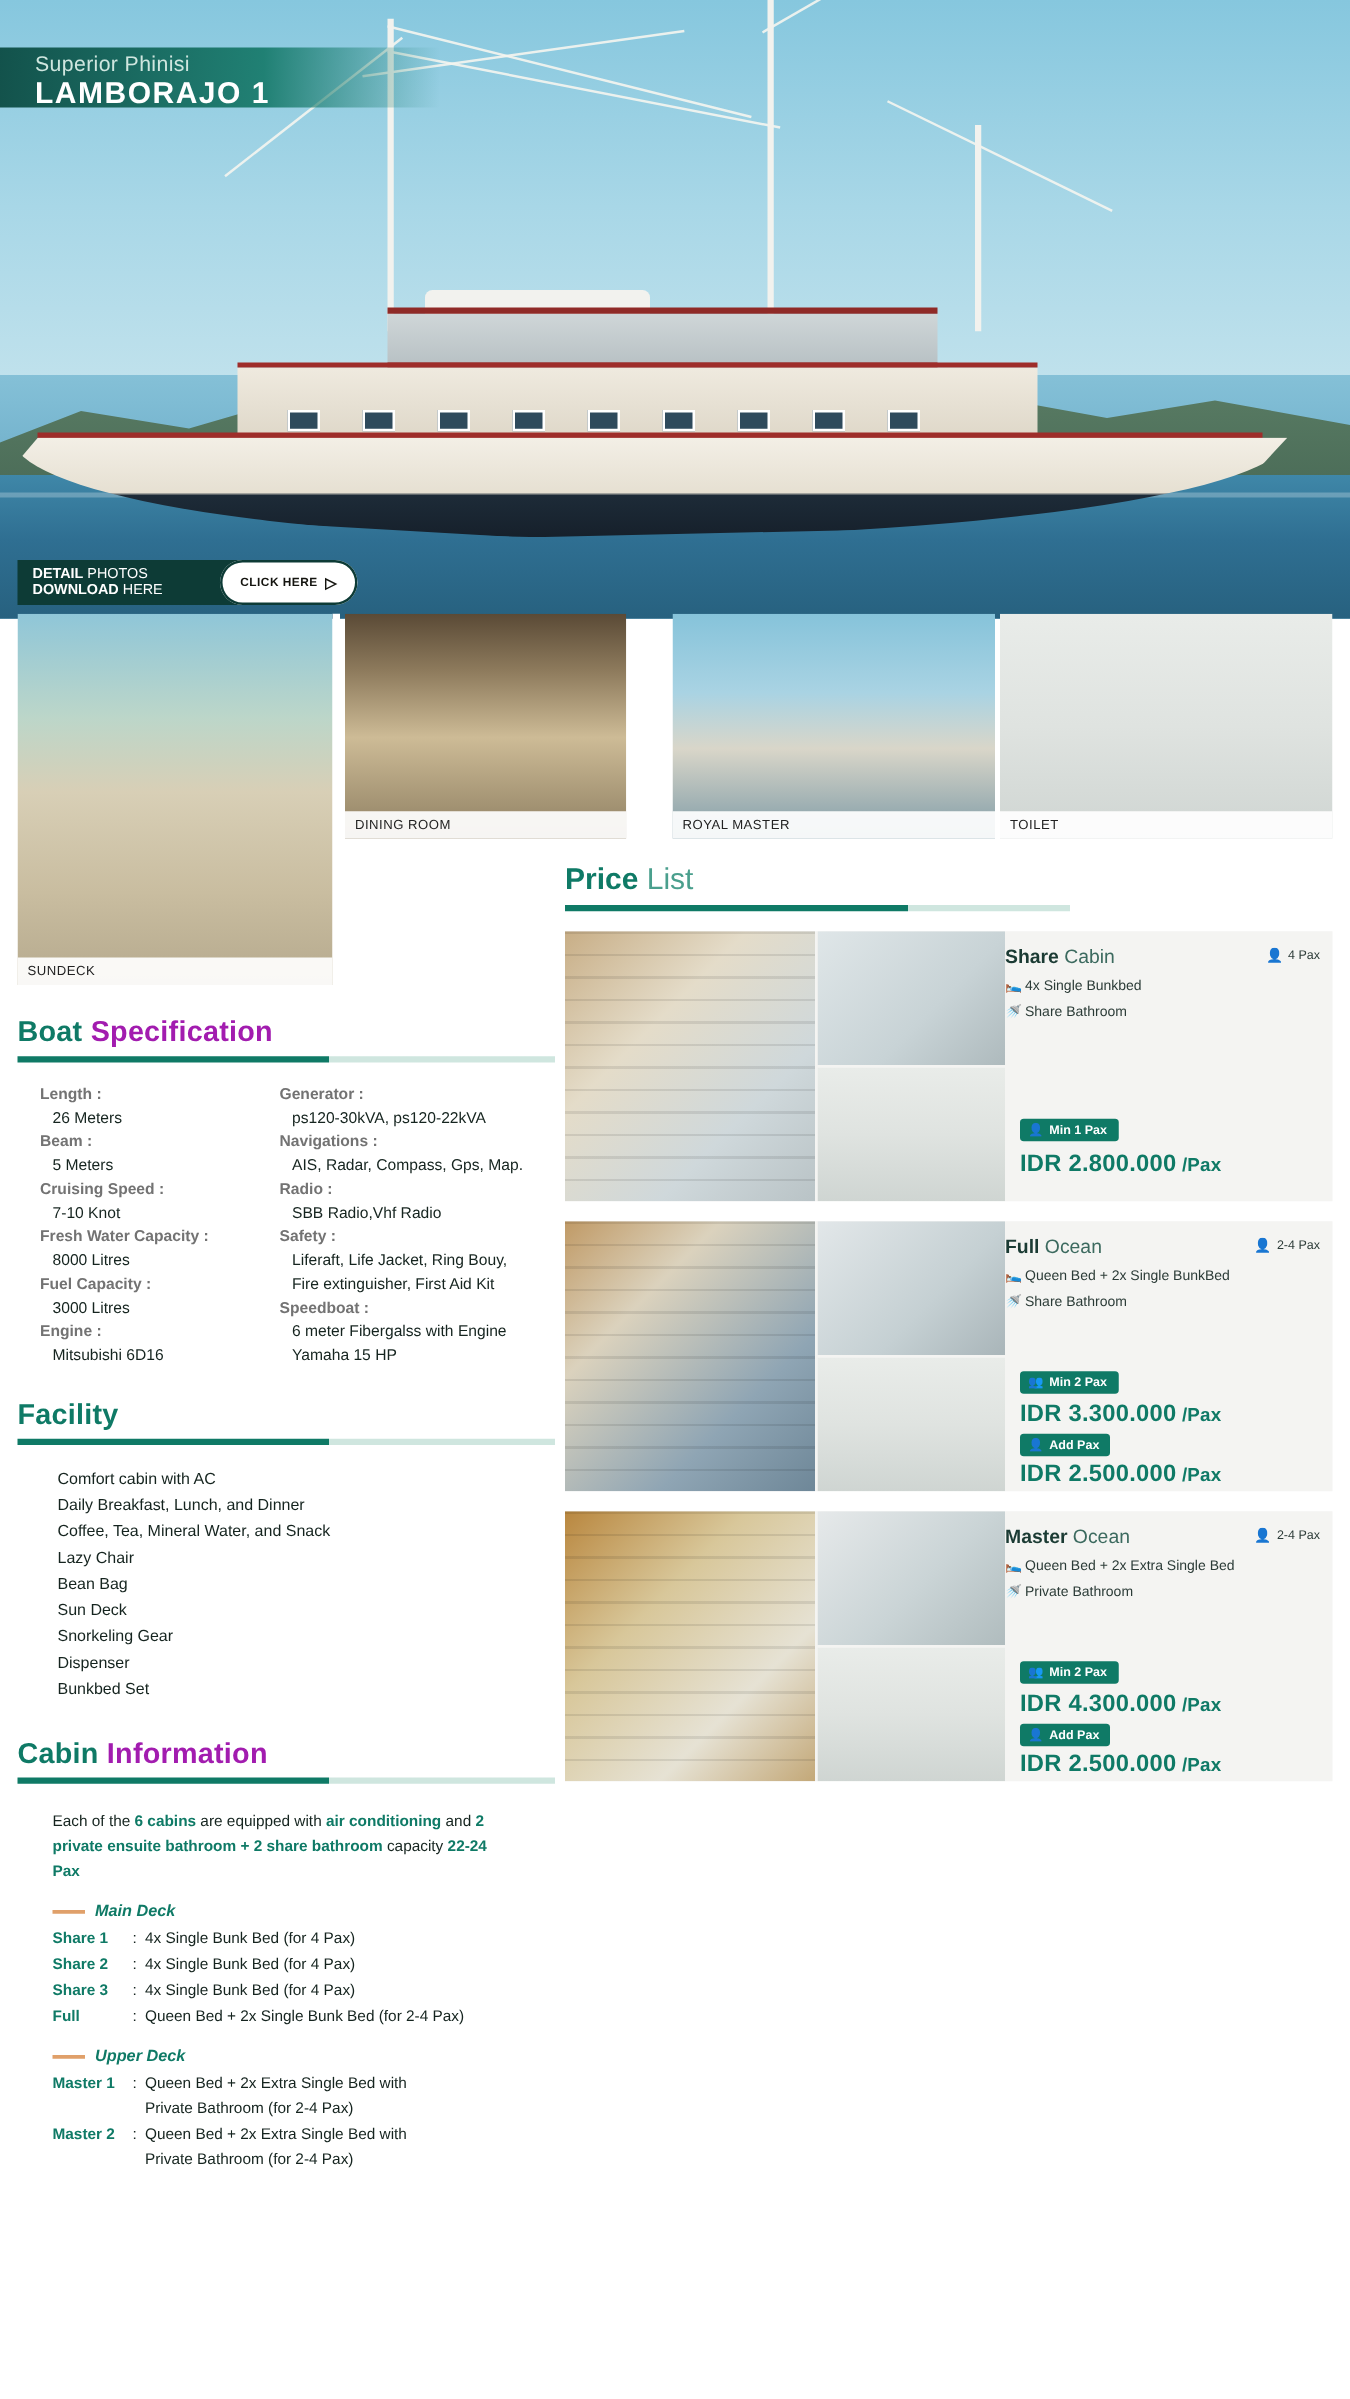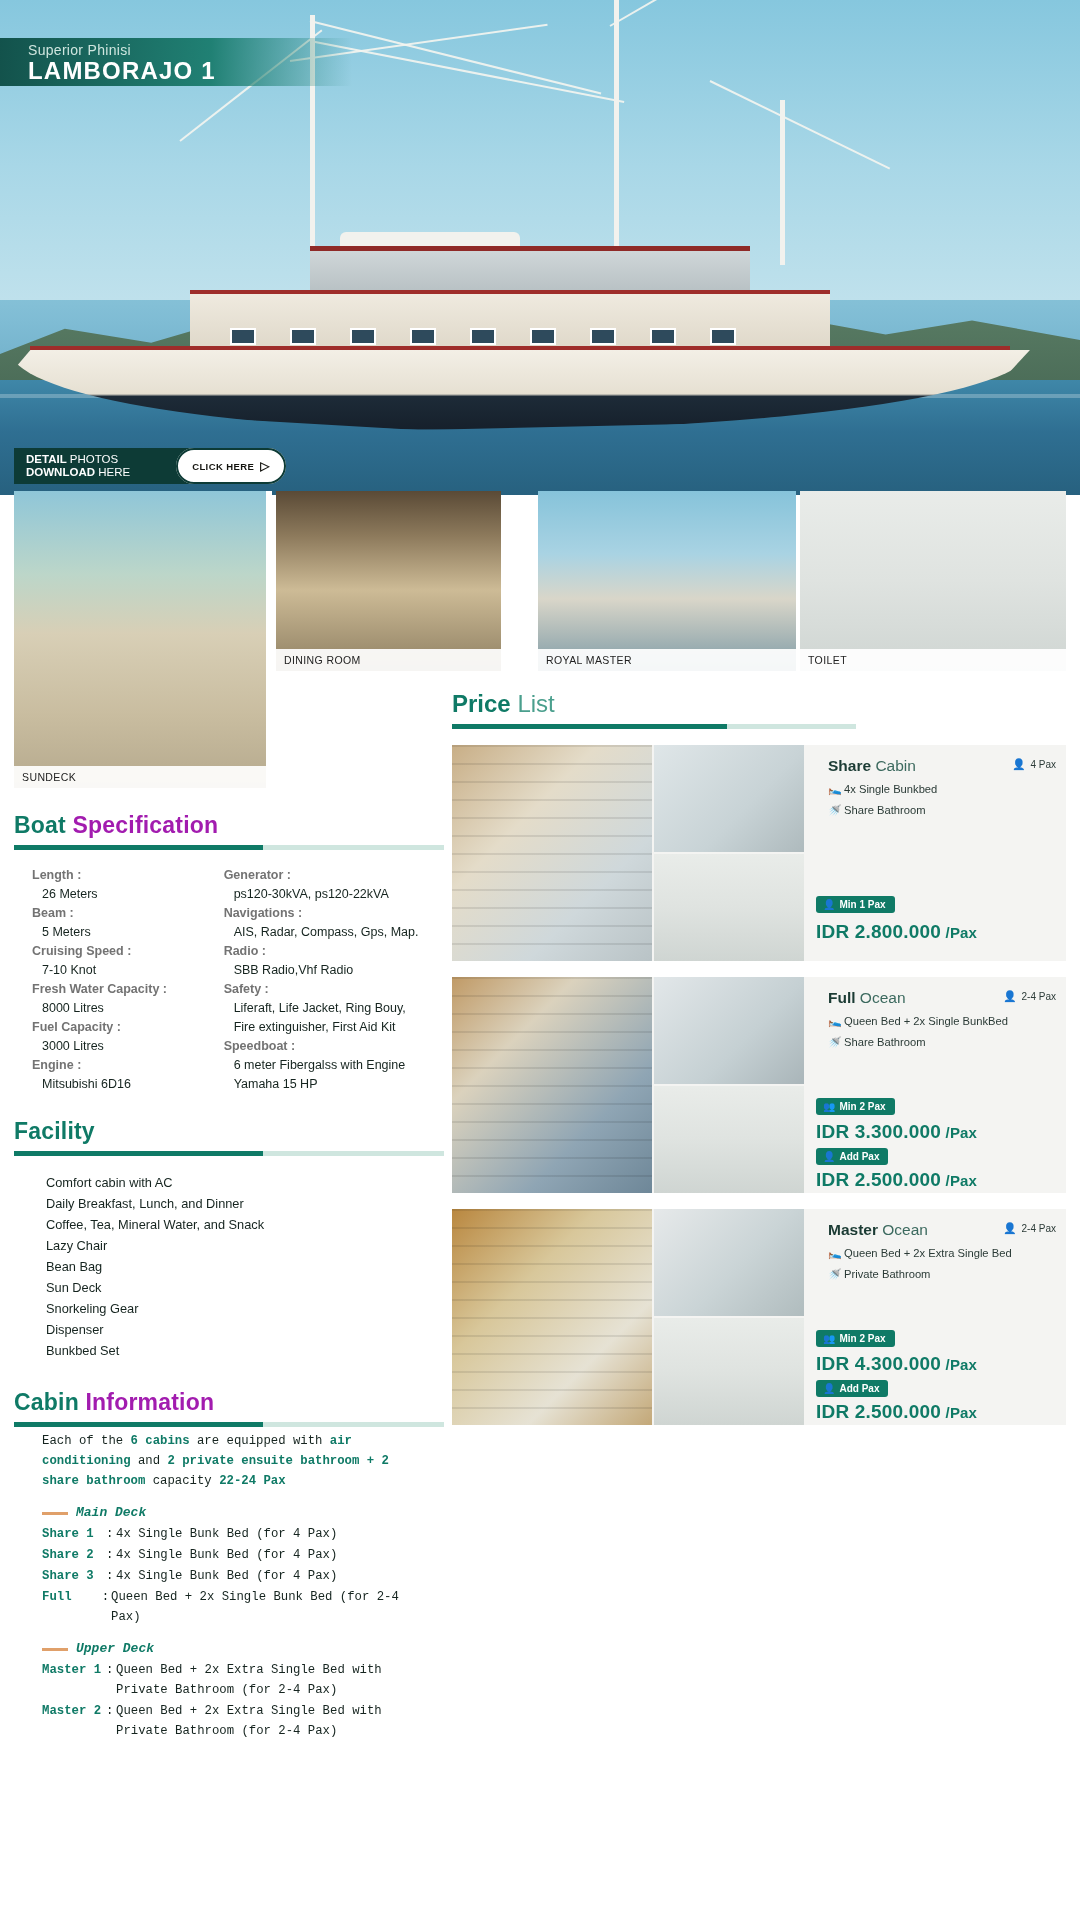--- a/index.html
+++ b/index.html
@@ -80,21 +80,21 @@
   }
   .rig i {
     position:absolute; background:rgba(245,245,240,.9); height:2px; transform-origin: left center;
   }
 
   .hero-label {
     position:absolute; left:0; top:38px; width:352px; height:48px;
     background: linear-gradient(90deg, rgba(8,72,63,.92) 0%, rgba(14,116,98,.86) 60%, rgba(24,150,126,0) 100%);
     padding: 4px 0 0 28px;
   }
-  .hero-sup { font-size:14px; color:#cfe6df; letter-spacing:.3px; }
+  .hero-sup { font-size:17px; color:#cfe6df; letter-spacing:.3px; }
   .hero-title { font-size:24px; font-weight:bold; color:#fff; letter-spacing:1.2px; line-height:26px; }
 
   .detail-bar {
     position:absolute; left:14px; top:448px; width:222px; height:36px;
     background:#0d3b36; color:#fff;
     display:flex; align-items:center; padding-left:12px;
     font-size:11.5px; line-height:13px;
   }
   .detail-bar b { font-weight:bold; }
   .click-here {
@@ -154,21 +154,21 @@
     background: linear-gradient(90deg,#0f7a66 0%, #0f7a66 58%, #cfe6df 58%, #cfe6df 100%);
   }
 
   .spec-wrap { display:flex; margin-top:16px; padding-left:18px; font-size:12.5px; line-height:19px; }
   .spec-col { width:200px; }
   .spec-col .k { color:#737373; font-weight:bold; }
   .spec-col .v { color:#15241f; padding-left:10px; }
 
   .facility-list { margin-top:16px; padding-left:32px; font-size:12.8px; line-height:21px; color:#15241f; }
 
-  .cabin-body { margin-top:4px; padding-left:28px; font-size:12.3px; line-height:20px; color:#15241f; width:400px;font-family:Liberation Mono, monospace; }
+  .cabin-body { margin-top:20px; padding-left:28px; font-size:12.3px; line-height:20px; color:#15241f; width:400px; }
   .cabin-body .hl { color:#0f7a66; font-weight:bold; }
   .deck-head { margin-top:12px; display:flex; align-items:center; font-size:13px; font-weight:bold; font-style:italic; color:#0f7a66; }
   .deck-head .dash { width:26px; height:3px; background:#e0a06a; margin-right:8px; }
   .cab-row { display:flex; font-size:12.3px; line-height:20px; margin-top:1px; }
   .cab-row .lbl { width:64px; color:#0f7a66; font-weight:bold; }
   .cab-row .col { width:10px; }
   .cab-row .txt { color:#15241f; }
   .cab-indent { padding-left:74px; color:#15241f; font-size:12.3px; line-height:20px; }
 
   
@@ -179,21 +179,21 @@
     height:5px; margin-top:6px; width:404px;
     background: linear-gradient(90deg,#0f7a66 0%, #0f7a66 68%, #cfe6df 68%, #cfe6df 100%);
   }
 
   .card { position:relative; width:614px; height:216px; margin-top:16px; background:#f4f4f2; }
   .card .imgs { position:absolute; left:0; top:0; width:352px; height:216px; }
   .card .imgs .big { position:absolute; left:0; top:0; width:200px; height:216px; overflow:hidden; }
   .card .imgs .s1 { position:absolute; left:202px; top:0; width:150px; height:107px; overflow:hidden; }
   .card .imgs .s2 { position:absolute; left:202px; top:109px; width:150px; height:107px; overflow:hidden; }
 
-  .card .info { position:absolute; left:352px; top:0; width:262px; height:216px; padding:12px 10px 0 24px; }
+  .card .info { position:absolute; left:352px; top:0; width:262px; height:216px; padding:12px 10px 0 0; }
   .cab-name { font-size:15.5px; font-weight:bold; color:#1b3b34; }
   .cab-name span.light { font-weight:normal; color:#3c6a5f; }
   .pax-badge { position:absolute; right:10px; top:13px; font-size:10px; color:#2c3b38; display:flex; align-items:center; }
   .pax-badge .pic { margin-right:4px; font-size:11px; }
 
   .feat { display:flex; align-items:flex-start; font-size:11.2px; color:#2b3b37; margin-top:7px; line-height:14px; }
   .feat .ico { width:16px; font-size:11px; color:#3a5a52; flex:0 0 16px; }
 
   .minpax {
     display:inline-flex; align-items:center; background:#0f7a66; color:#fff;

